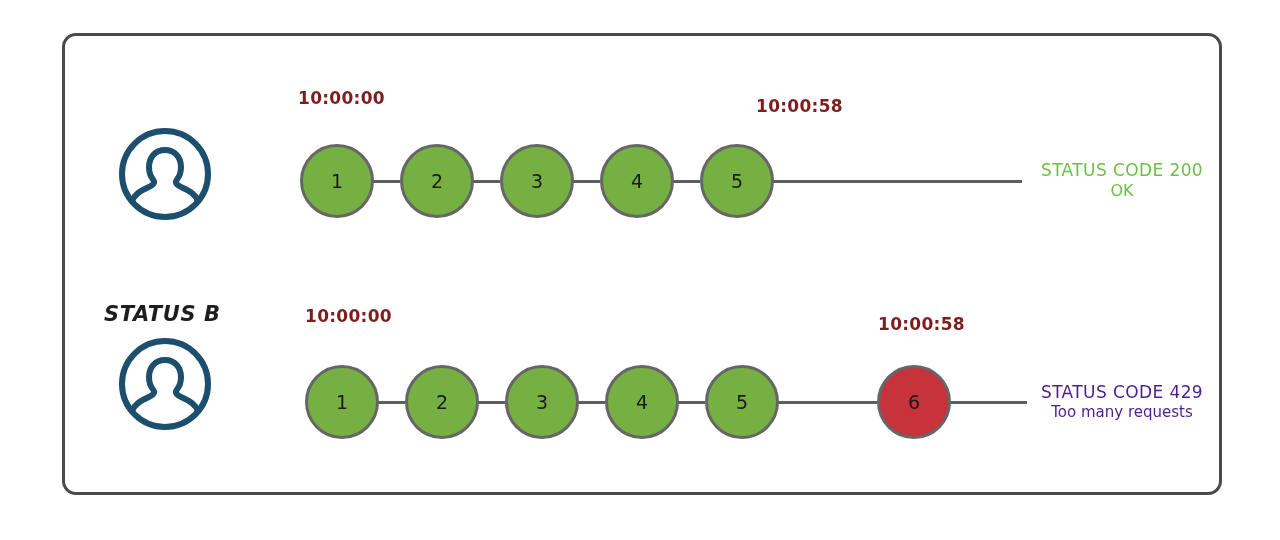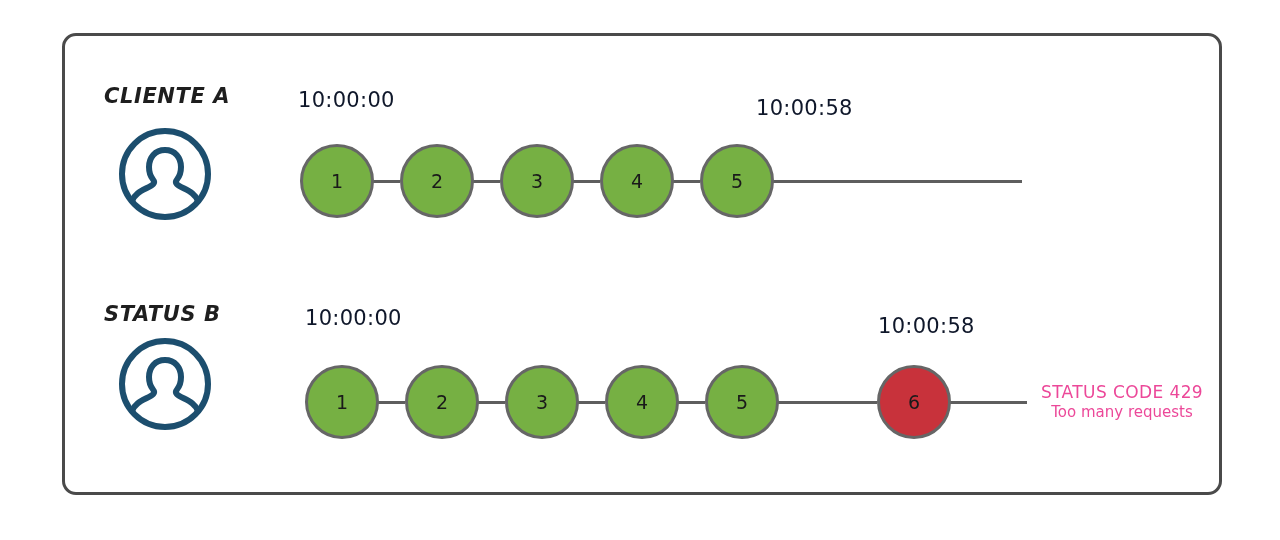--- a/index.html
+++ b/index.html
@@ -67,23 +67,23 @@
     top: 56px;
     width: 96px;
     height: 96px;
   }
   .row-b .avatar { top: 48px; }
 
   
   .ts {
     position: absolute;
     font-family: "DejaVu Sans", sans-serif;
-    font-size: 21px;
-    font-weight: 400;
-    color: #0f172a;
+    font-size: 17px;
+    font-weight: 700;
+    color: #7f1d1d;
     white-space: nowrap;
     letter-spacing: 0.3px;
   }
   .ts-start { top: 18px; }
   .ts-end   { top: 26px; }
 
   
   .chain {
     position: absolute;
     top: 0;
@@ -128,33 +128,32 @@
   .status .line1 {
     display: block;
     font-size: 17px;
     letter-spacing: 0.4px;
   }
   .status .line2 {
     display: block;
     font-size: 16px;
   }
   .status.ok   { color: #6dbe45; }
-  .status.err  { color: #ec4899; }
+  .status.err  { color: #4c1d95; }
   .status.err .line2 { font-size: 15px; text-align: center; }
 </style>
 </head>
 <body>
 
 <div id="canvas">
 
   <div class="frame"></div>
 
   <div class="row row-a">
 
-    <div class="client-label">CLIENTE A</div>
 
     <div class="avatar">
       <svg width="96" height="96" viewBox="0 0 96 96" aria-hidden="true">
         <circle cx="48" cy="48" r="43" fill="none" stroke="#1c4e6e" stroke-width="6"></circle>
         <path d="M48 24
                  c-10 0 -16 7.5 -16 17
                  c0 6 2 10 4 12.5
                  c1.4 1.7 1.2 3.4 0.2 4.6
                  c-2.4 2.8 -10.5 5.2 -15.5 9.2
                  c-2.6 2.1 -4.4 4.6 -5.4 7.2
@@ -189,20 +188,24 @@
         <span>3</span>
       </div>
       <div class="node green" style="left:600px; top:74px;">
         <span>4</span>
       </div>
       <div class="node green" style="left:700px; top:74px;">
         <span>5</span>
       </div>
     </div>
 
+    <div class="status ok" style="left:1022px; top:90px; width:200px;">
+      <span class="line1">STATUS CODE 200</span>
+      <span class="line2">OK</span>
+    </div>
   </div>
 
   <div class="row row-b">
 
     <div class="client-label">STATUS B</div>
 
     <div class="avatar">
       <svg width="96" height="96" viewBox="0 0 96 96" aria-hidden="true">
         <circle cx="48" cy="48" r="43" fill="none" stroke="#1c4e6e" stroke-width="6"></circle>
         <path d="M48 24

